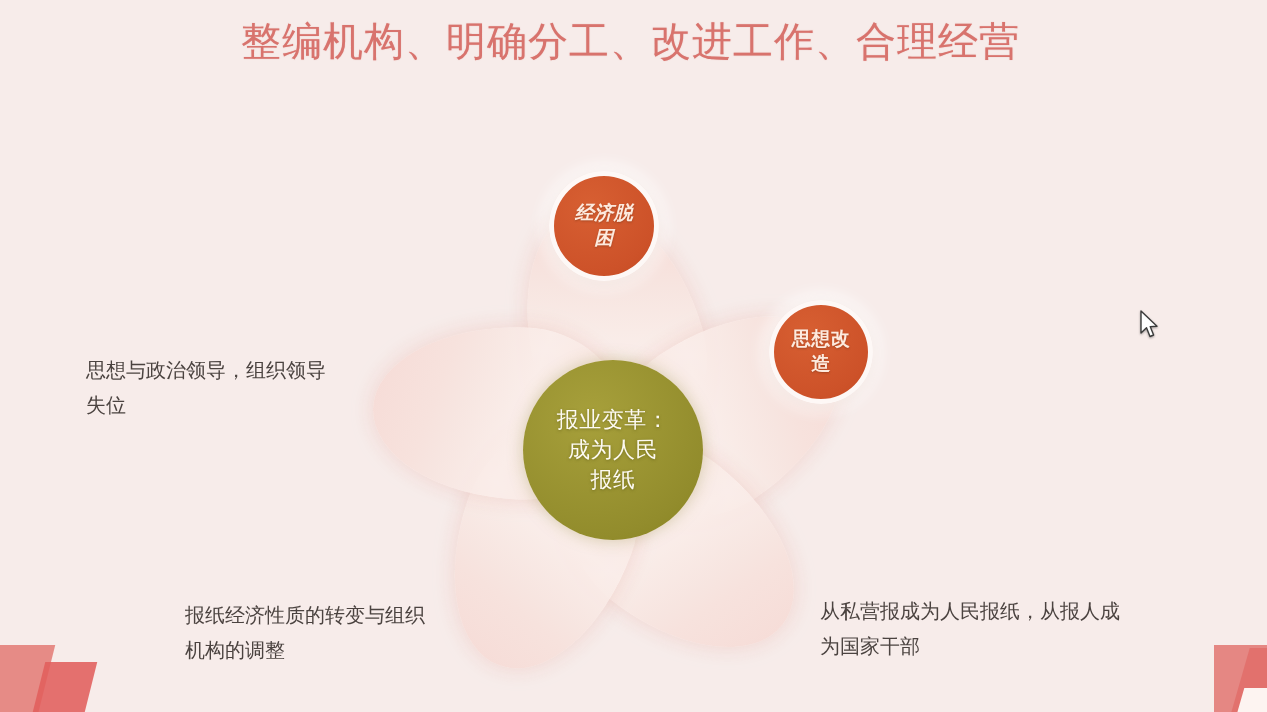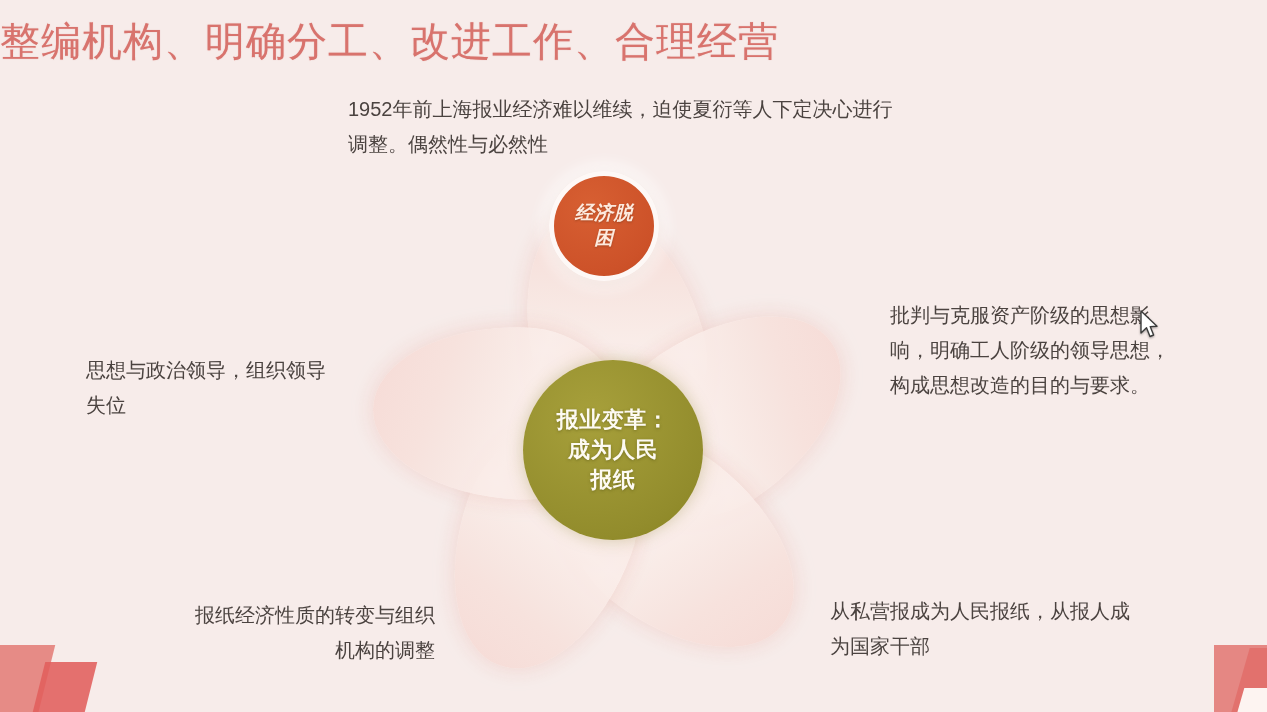--- a/index.html
+++ b/index.html
@@ -54,21 +54,21 @@
     width: 40px; height: 30px;
     background: #fdf4f1;
     transform: skewX(-16deg);
   }
 
   
   #title {
     position: absolute;
     left: 0; top: 16px;
     width: 1261px;
-    text-align: left;
+    text-align: center;
     font-size: 40px;
     line-height: 1.25;
     letter-spacing: 1px;
     color: #d8736d;
     font-weight: 400;
     text-shadow: 0 0 1px rgba(216,115,109,.5);
   }
 
   
   #subtitle {
@@ -118,21 +118,21 @@
     background: #9a9533;
     background: radial-gradient(circle at 38% 32%, #a7a03b 0%, #928c2c 72%, #87821f 100%);
     display: flex;
     align-items: center;
     justify-content: center;
     box-shadow: 0 0 16px rgba(150,140,60,.35);
   }
   #center-node .label {
     color: #fdfaf2;
     font-size: 22px;
-    font-weight: 700;
+    font-weight: 400;
     line-height: 1.35;
     text-align: center;
     letter-spacing: .5px;
     text-shadow: 0 1px 3px rgba(90,85,20,.55);
     white-space: pre-line;
   }
 
   
   .node {
     position: absolute;
@@ -164,22 +164,22 @@
 
   
   .annotation {
     position: absolute;
     font-size: 20px;
     line-height: 1.75;
     color: #4b4340;
   }
   #ann-right { left: 890px; top: 298px; width: 280px; }
   #ann-left  { left:  86px; top: 353px; width: 250px; }
-  #ann-bl    { left: 185px; top: 598px; width: 250px; text-align: right; }
-  #ann-br    { left: 820px; top: 594px; width: 300px; margin-left: 10px; }
+  #ann-bl    { left: 185px; top: 598px; width: 250px; text-align: left; }
+  #ann-br    { left: 820px; top: 594px; width: 300px; }
 
   
   #cursor {
     position: absolute;
     left: 1139px; top: 310px;
     width: 20px; height: 30px;
     pointer-events: none;
     filter: drop-shadow(0 1px 1px rgba(0,0,0,.35));
   }
 </style>
@@ -189,50 +189,52 @@
 <div id="slide">
 
   <div class="corner-deco" id="deco-bl-1"></div>
   <div class="corner-deco" id="deco-bl-2"></div>
   <div class="corner-deco" id="deco-br-1"></div>
   <div class="corner-deco" id="deco-br-2"></div>
   <div class="corner-deco" id="deco-br-3"></div>
 
   <div id="title">整编机构、明确分工、改进工作、合理经营</div>
 
-  <div id="subtitle">1952年前上海报业经济难以维续，迫使夏衍等人下定决心进行调整。偶然性与必然性</div>
 
   <div class="petal p1">
       <i></i>
     </div>
   <div class="petal p2">
       <i></i>
     </div>
   <div class="petal p3">
       <i></i>
     </div>
   <div class="petal p4">
       <i></i>
     </div>
   <div class="petal p5">
       <i></i>
     </div>
 
   <div class="node" id="node-top">
     <span class="label">经济脱
 困</span>
+  </div>
+  <div class="node" id="node-right">
+    <span class="label">思想改
+造</span>
   </div>
 
   <div id="center-node">
     <span class="label">报业变革：
 成为人民
 报纸</span>
   </div>
 
-  <div class="annotation" id="ann-right">批判与克服资产阶级的思想影响，明确工人阶级的领导思想，构成思想改造的目的与要求。</div>
   <div class="annotation" id="ann-left">思想与政治领导，组织领导失位</div>
   <div class="annotation" id="ann-bl">报纸经济性质的转变与组织机构的调整</div>
   <div class="annotation" id="ann-br">从私营报成为人民报纸，从报人成为国家干部</div>
 
   <svg id="cursor" viewBox="0 0 20 30">
     <path d="M2 1 L2 23 L7.5 17.8 L11 26.5 L14.6 25 L11.2 16.6 L18 16.2 Z" fill="#ffffff" stroke="#3b3b3b" stroke-width="1.4" stroke-linejoin="round"></path>
   </svg>
 
 </div>
 

